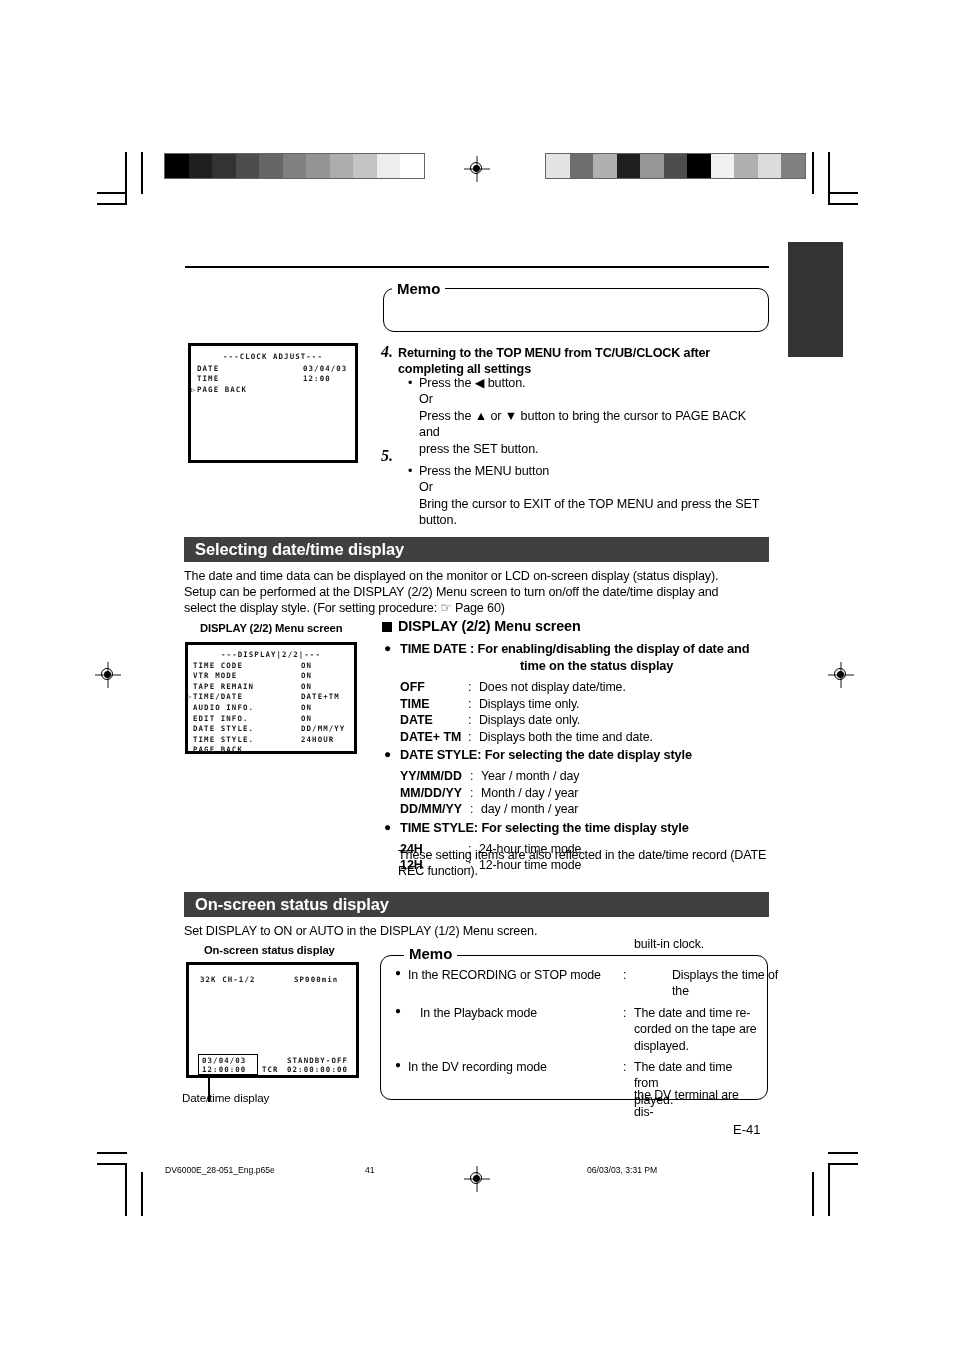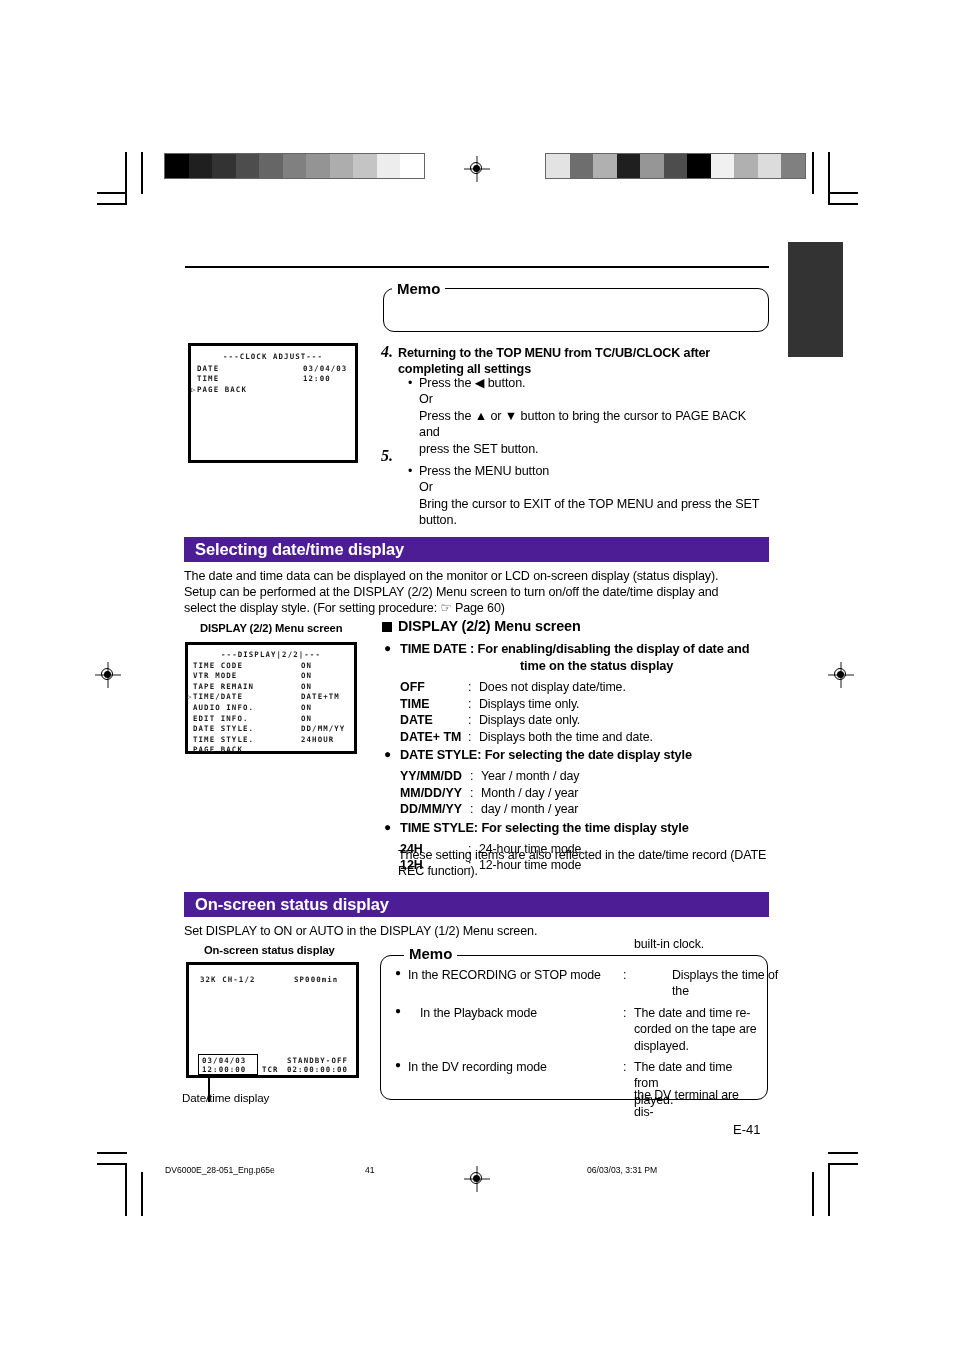--- a/index.html
+++ b/index.html
@@ -77,21 +77,21 @@
 
   
   .rule {
     position: absolute;
     background: #000;
     height: 2px;
   }
 
   .section-bar {
     position: absolute;
-    background: #4c1d95;
+    background: #404040;
     color: #ffffff;
     font-weight: bold;
     font-size: 16.5px;
     line-height: 25px;
     padding-left: 11px;
     box-sizing: border-box;
     letter-spacing: -0.1px;
   }
 
   .body-text {

